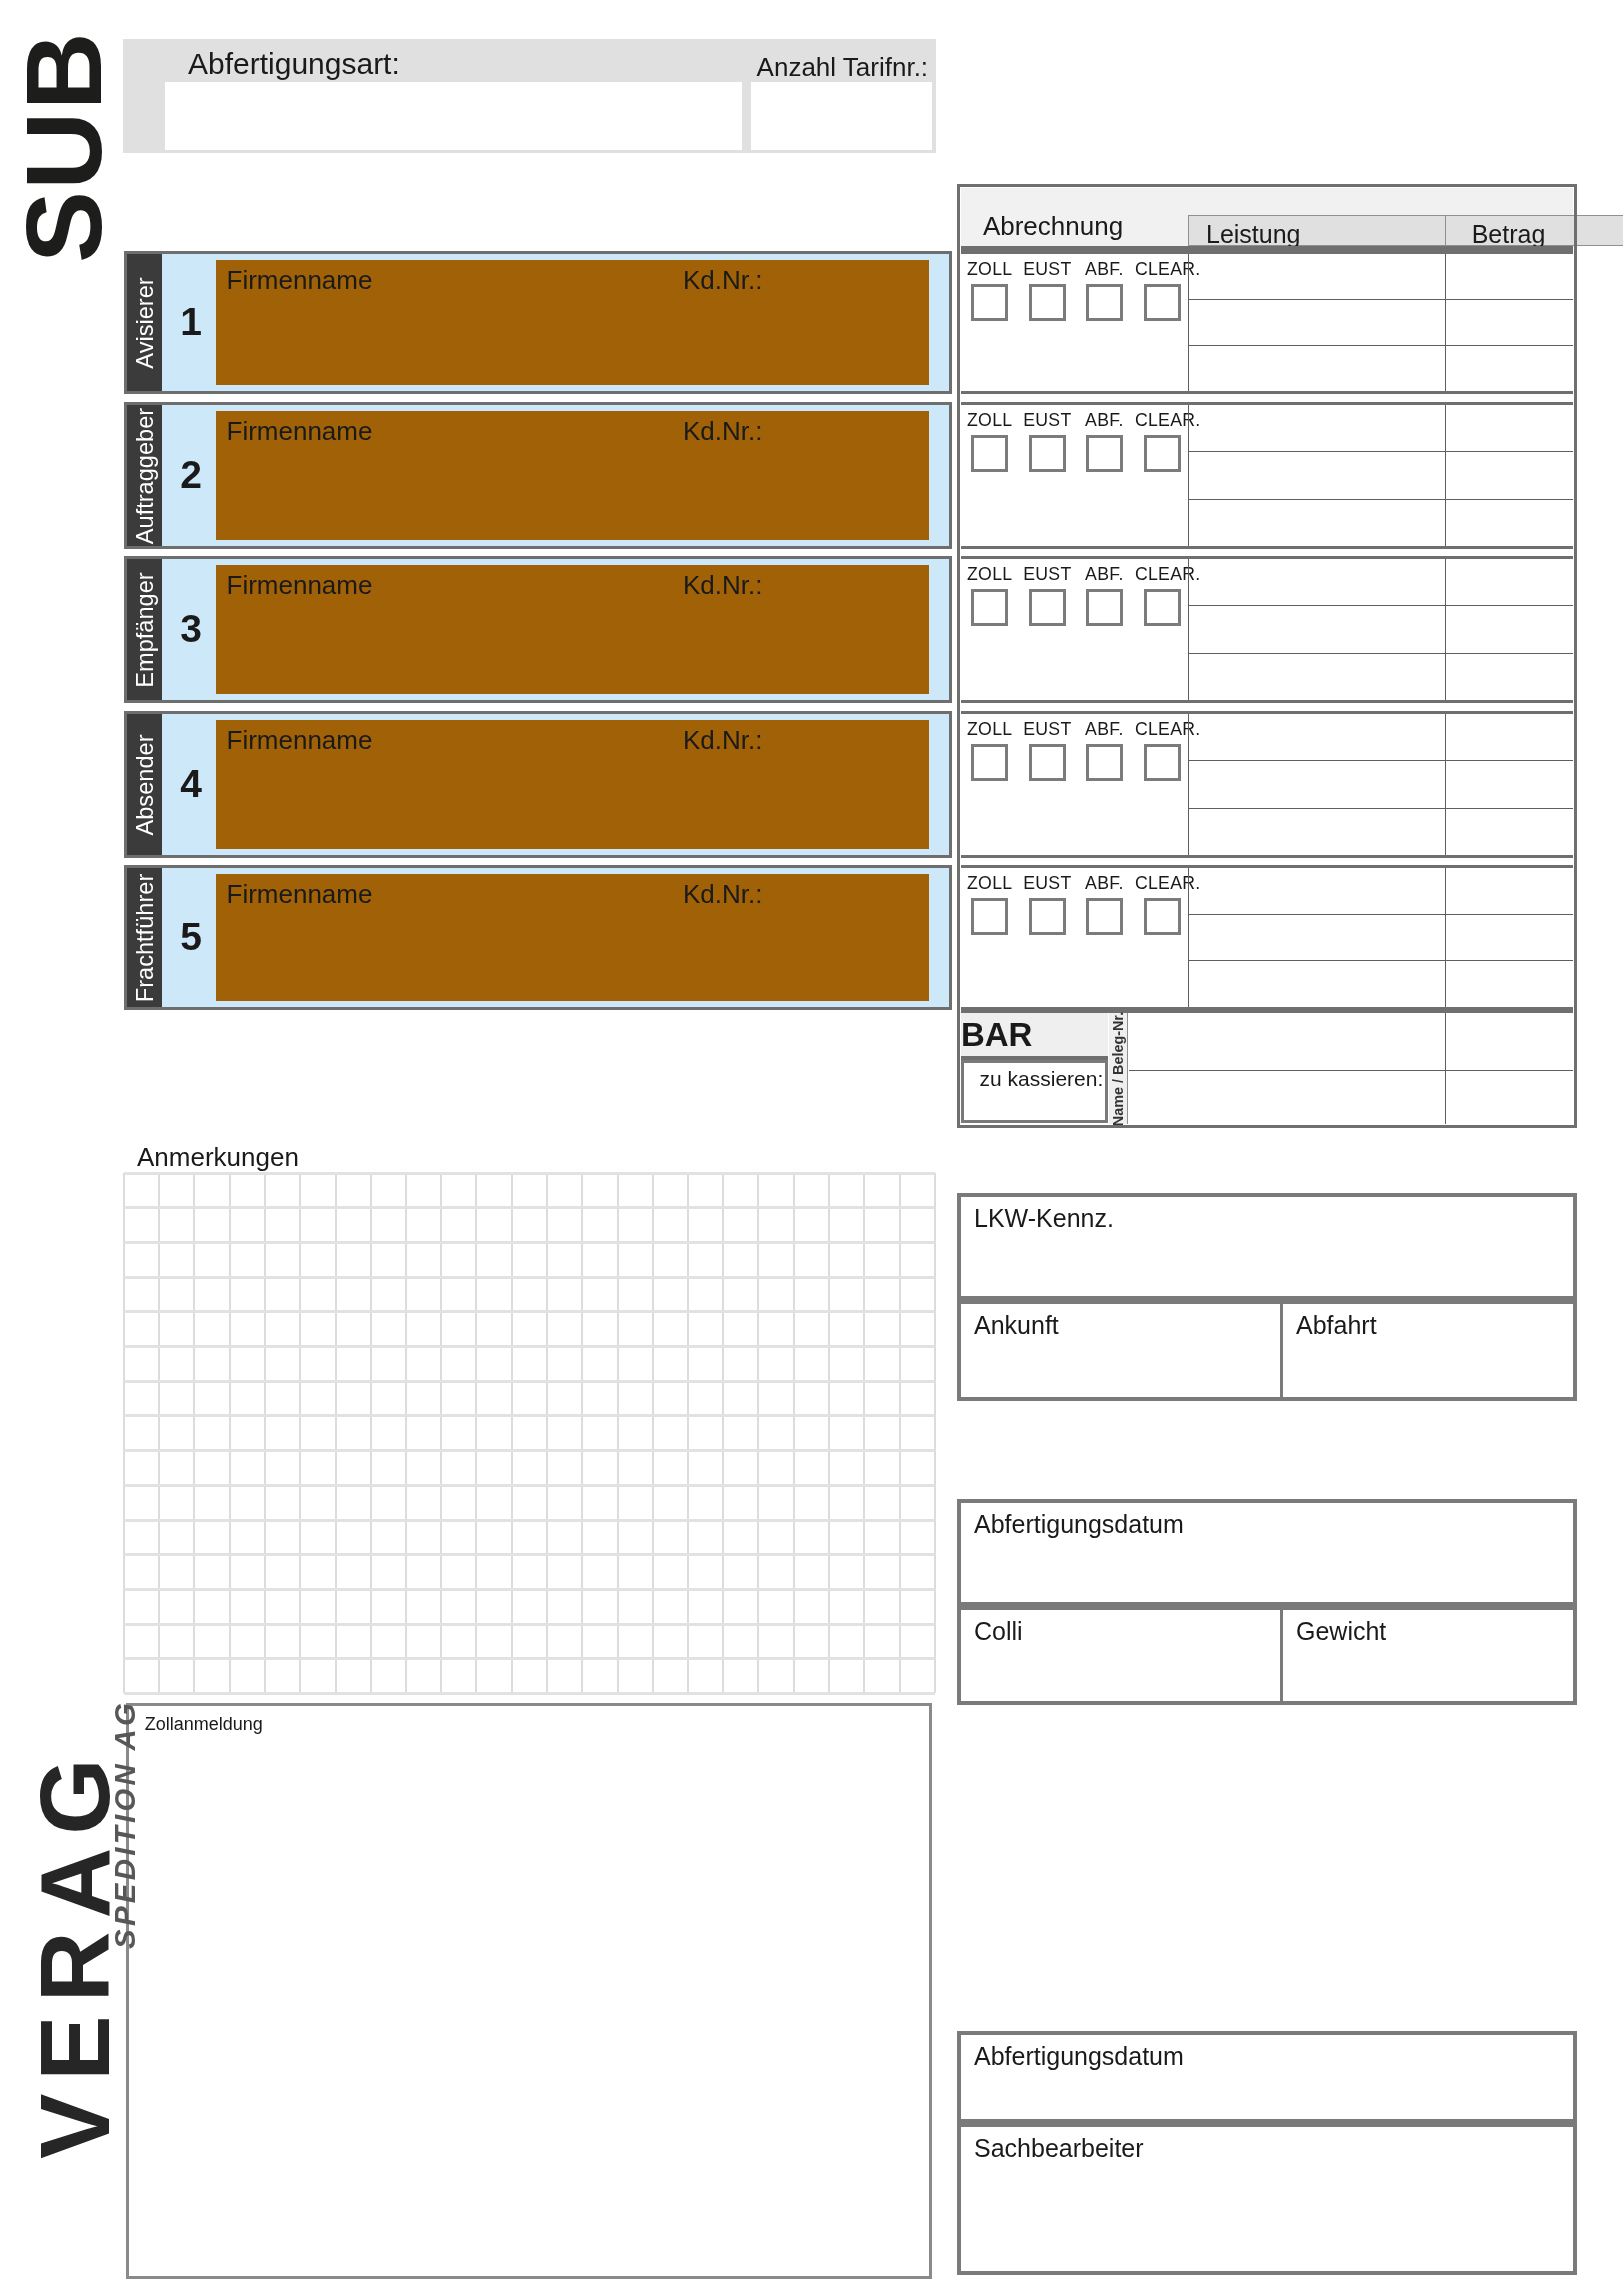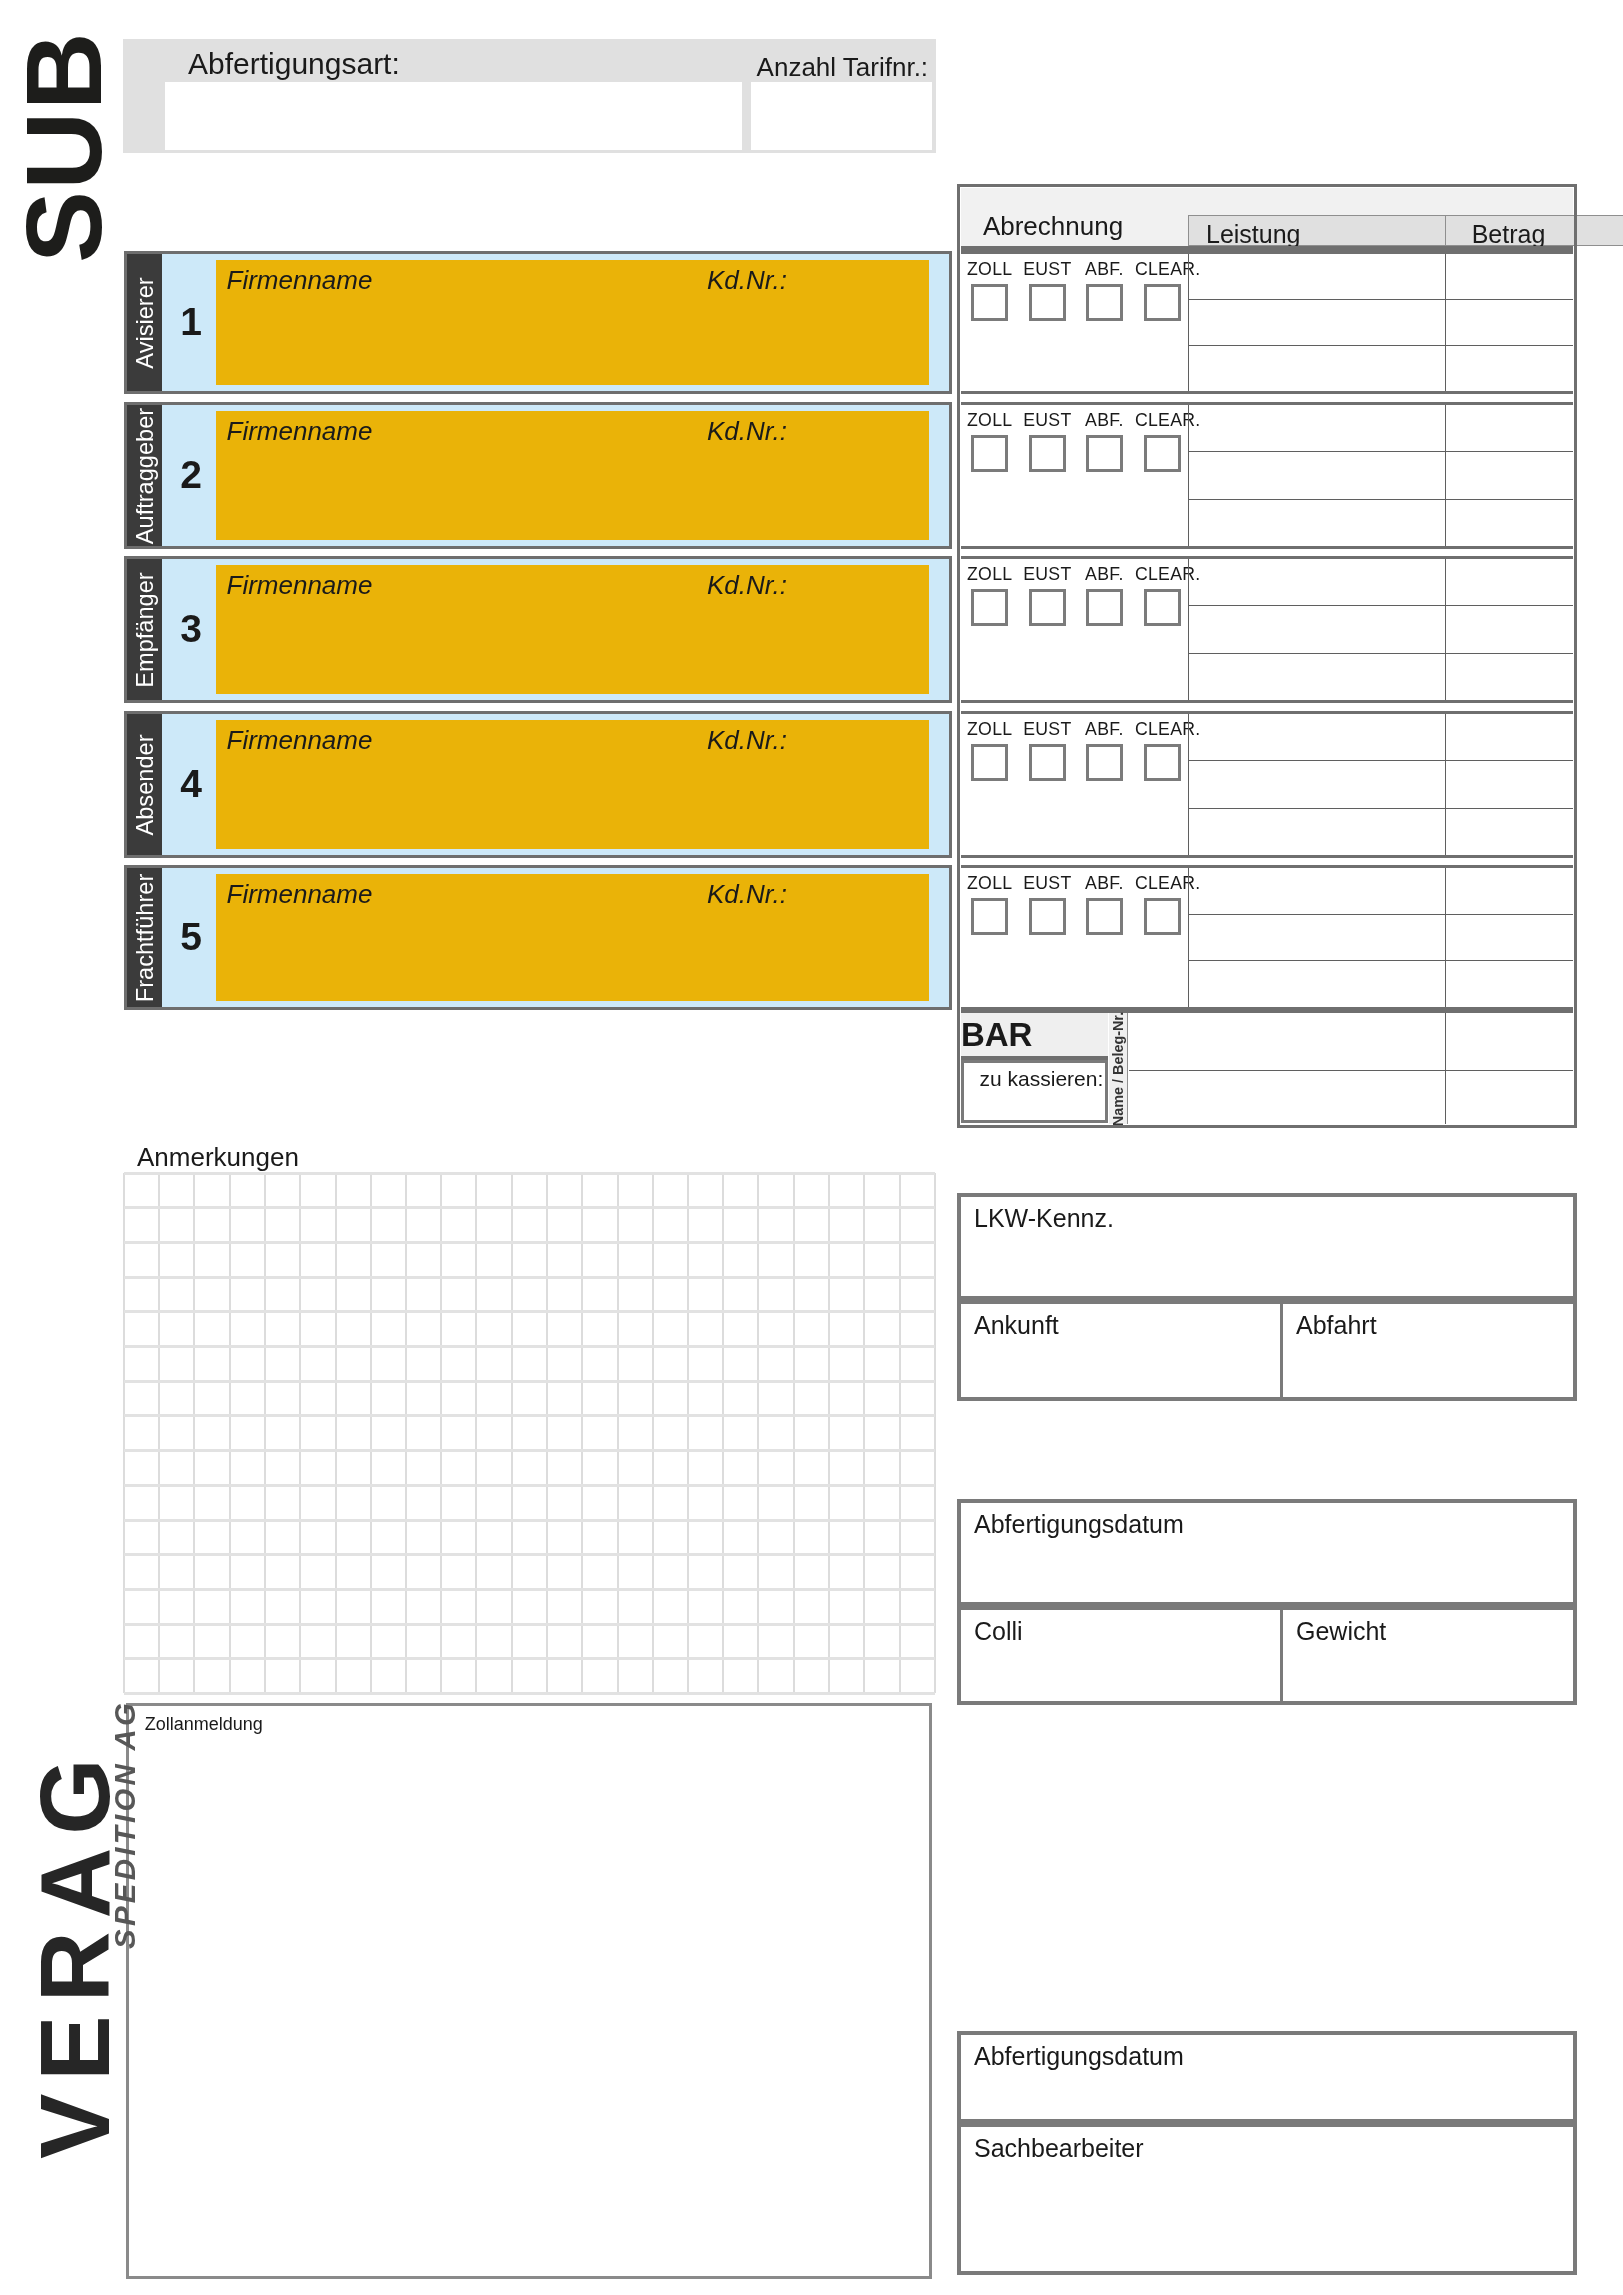--- a/index.html
+++ b/index.html
@@ -53,23 +53,23 @@
   .bar-rows{position:absolute;left:168px;right:0;top:0;height:111px;display:flex;flex-direction:column;}
   .bar-rows .lb-cell{border-bottom:1.3px solid #5f5f5f;}
   .bar-rows .lb-cell:first-child{height:57px;}
   .bar-rows .lb-cell:last-child{flex:1;border-bottom:none;}
 
   
   .party{position:absolute;left:124px;width:828px;border:3.9px solid #6e6e6e;box-sizing:border-box;background:#cde9f9;}
   .role-bar{position:absolute;left:0;top:0;bottom:0;width:35px;background:#3b3b3b;}
   .role-bar .rotc{color:#ffffff;font-size:23.6px;}
   .party-number{position:absolute;left:43px;top:50%;transform:translateY(-52%);width:42px;text-align:center;font-size:39px;font-weight:bold;color:#1a1a1a;}
-  .party-input{position:absolute;left:89px;top:5.9px;right:19.6px;bottom:5.9px;background:#eab308;font-style:italic;}
+  .party-input{position:absolute;left:89px;top:5.9px;right:19.6px;bottom:5.9px;background:#a16207;}
   .party-input .fn{position:absolute;left:10.5px;top:5.2px;font-size:26px;}
-  .party-input .kd{position:absolute;left:467px;top:5.2px;font-size:26px;margin-left:24px;}
+  .party-input .kd{position:absolute;left:467px;top:5.2px;font-size:26px;}
 
   
   .anm-label{left:137px;top:1142px;font-size:26px;}
   .anm-grid{left:124px;top:1173px;width:811px;height:520px;background:#fff;}
   .gv{position:absolute;top:0;bottom:0;width:2px;background:#dcdcdc;}
   .gh{position:absolute;left:0;right:0;height:3.3px;background:#e2e2e2;}
 
   
   .info-box{position:absolute;left:957px;width:620px;border:4.6px solid #7a7a7a;box-sizing:border-box;background:#fff;}
   .info-label{position:absolute;left:13px;top:6.5px;font-size:25px;}

